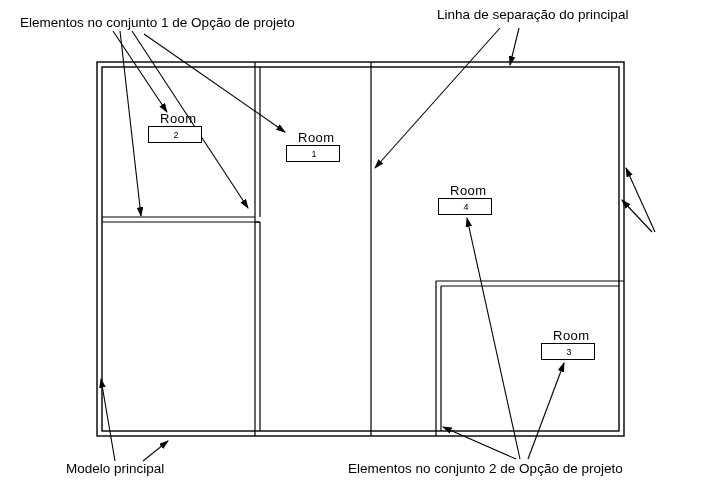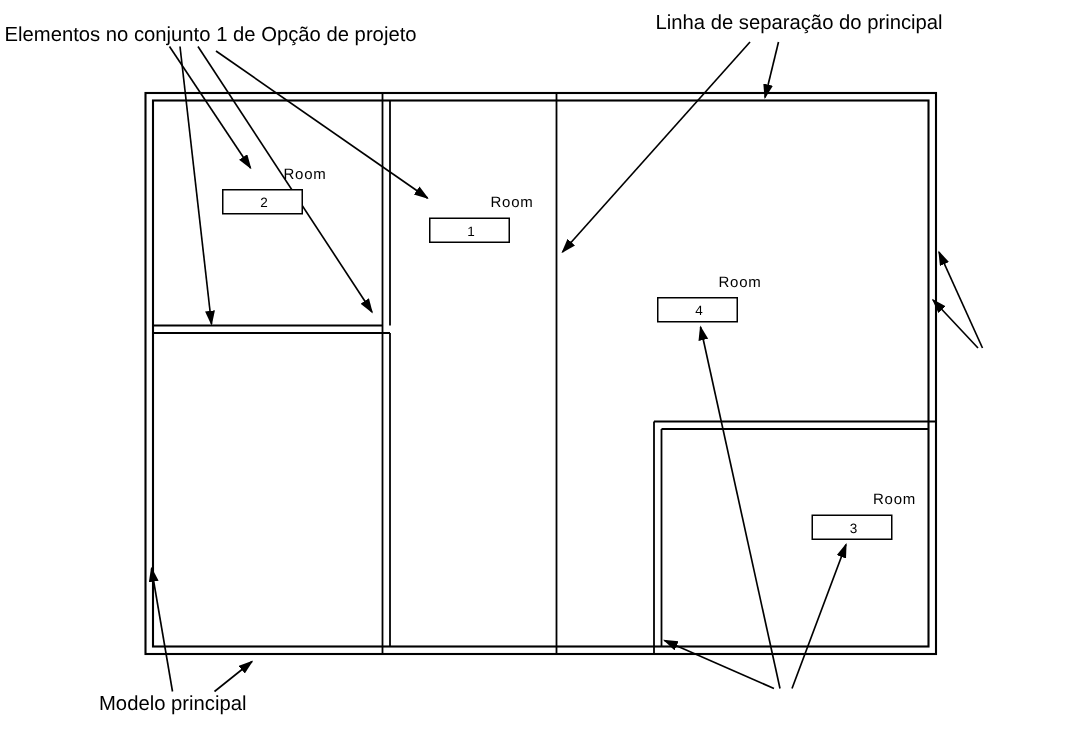--- a/index.html
+++ b/index.html
@@ -32,25 +32,24 @@
   .room-box {
     position: absolute;
     border: 1px solid #000000;
     background: #ffffff;
     box-sizing: border-box;
     width: 54px;
     height: 17px;
   }
   .room-label {
     position: absolute;
-    font-size: 10px;
+    font-size: 13px;
     color: #000000;
     letter-spacing: 0.5px;
     white-space: pre;
-    margin-left: 29px;
   }
   .room-num {
     position: absolute;
     font-size: 9px;
     color: #000000;
     text-align: center;
     width: 54px;
     white-space: pre;
   }
 </style>
@@ -114,27 +113,28 @@
       <line x1="143" y1="461" x2="168" y2="441"></line>
 
       <line x1="520" y1="459" x2="467" y2="218"></line>
 
       <line x1="528" y1="459" x2="564" y2="363"></line>
 
       <line x1="516" y1="459" x2="443" y2="427"></line>
     </g>
   </svg>
 
-  <div class="annot" style="left:3px; top:15px;">Elementos no conjunto 1 de Opção de projeto</div>
+  <div class="annot" style="left:20px; top:15px;">Elementos no conjunto 1 de Opção de projeto</div>
 
   <div class="annot" style="left:437px; top:7px;">Linha de separação do principal</div>
 
 
   <div class="annot" style="left:66px; top:461px;">Modelo principal</div>
 
+  <div class="annot" style="left:348px; top:461px;">Elementos no conjunto 2 de Opção de projeto</div>
 
   <div class="room-label" style="left:160px; top:111px;">Room</div>
   <div class="room-box" style="left:148px; top:126px;">
     <div class="room-num" style="left:0; top:3px;">2</div>
   </div>
 
   <div class="room-label" style="left:298px; top:130px;">Room</div>
   <div class="room-box" style="left:286px; top:145px;">
     <div class="room-num" style="left:0; top:3px;">1</div>
   </div>

